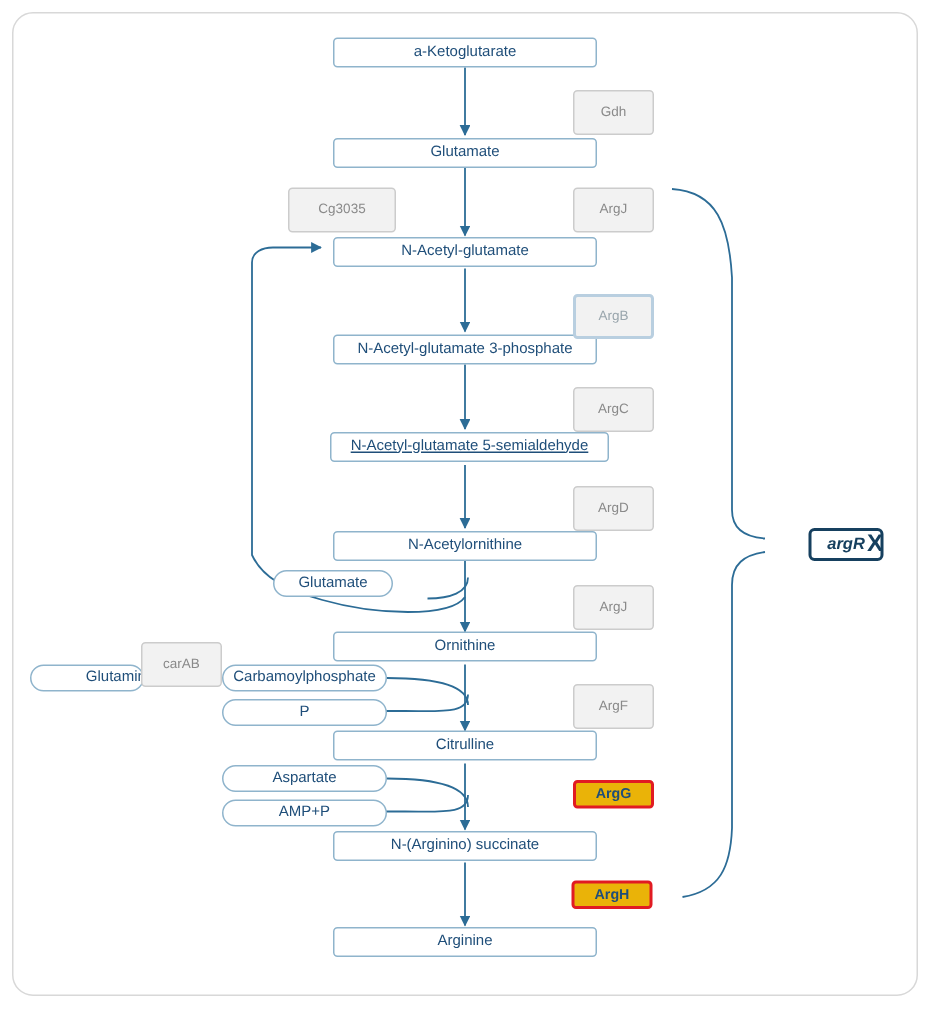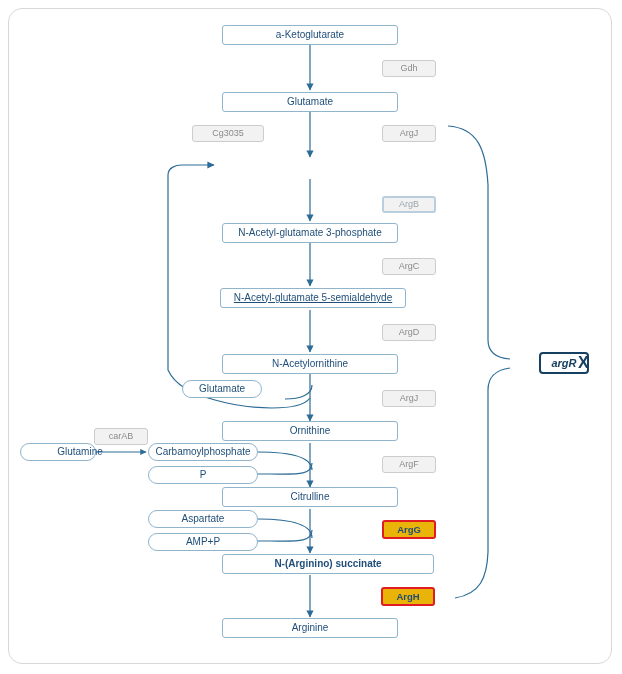--- a/index.html
+++ b/index.html
@@ -61,21 +61,21 @@
     font-size: 10px;
     height: 18px;
   }
   
   .enz {
     border: 1px solid #cccccc;
     border-radius: 3px;
     background: #f2f2f2;
     color: #8a8a8a;
     font-size: 9px;
-    height: 17px;
+    height: 30px;
   }
   .enz.argb {
     border: 2px solid #b9cfe0;
     color: #9aa6ad;
   }
   
   .enz.red {
     border: 2px solid #e11b22;
     background: #eab308;
     color: #1f4e79;
@@ -154,20 +154,23 @@
   </svg>
 
   <div class="node metab" style="left:222px; top:25px; width:176px;">
     <span>a-Ketoglutarate</span>
   </div>
 
   <div class="node metab" style="left:222px; top:92px; width:176px;">
     <span>Glutamate</span>
   </div>
 
+  <div class="node metab" style="left:222px; top:158px; width:176px;">
+    <span>N-Acetyl-glutamate</span>
+  </div>
 
   <div class="node metab" style="left:222px; top:223px; width:176px;">
     <span>N-Acetyl-glutamate 3-phosphate</span>
   </div>
 
   <div class="node metab" style="left:222px; top:288px; width:186px; left:220px;text-decoration:underline;">
     <span>N-Acetyl-glutamate 5-semialdehyde</span>
   </div>
 
   <div class="node metab" style="left:222px; top:354px; width:176px;">
@@ -175,21 +178,21 @@
   </div>
 
   <div class="node metab" style="left:222px; top:421px; width:176px;">
     <span>Ornithine</span>
   </div>
 
   <div class="node metab" style="left:222px; top:487px; width:176px;">
     <span>Citrulline</span>
   </div>
 
-  <div class="node metab" style="left:222px; top:554px; width:212px;font-weight:bold;">
+  <div class="node metab" style="left:222px; top:554px; width:176px;">
     <span>N-(Arginino) succinate</span>
   </div>
 
   <div class="node metab" style="left:222px; top:618px; width:176px;">
     <span>Arginine</span>
   </div>
 
   <div class="node side" style="left:182px; top:380px; width:80px;">
     <span>Glutamate</span>
   </div>

